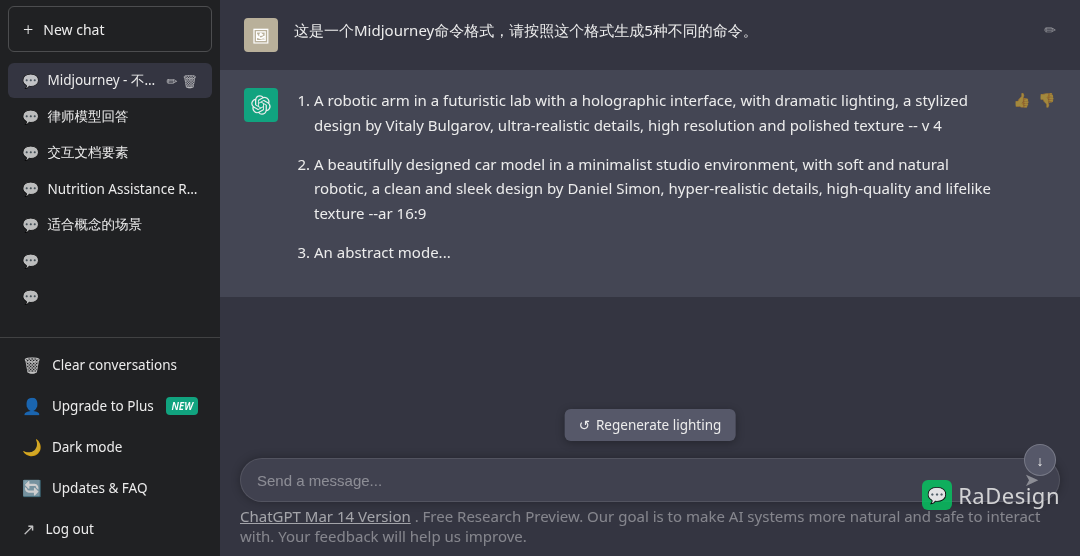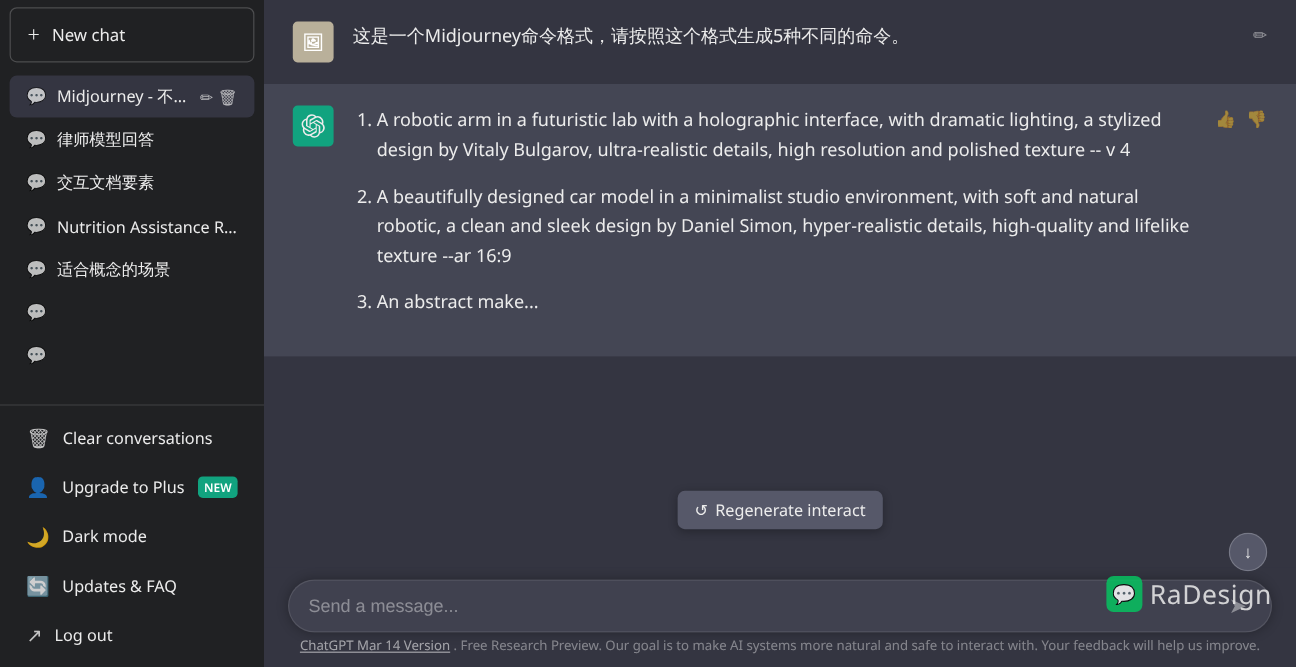--- a/index.html
+++ b/index.html
@@ -101,20 +101,21 @@
     }
     .sidebar-bottom-item .icon { font-size: 16px; opacity: 0.8; }
     .new-badge {
       background: #11a37f;
       color: white;
       font-size: 10px;
       padding: 2px 5px;
       border-radius: 4px;
       font-weight: 600;
       margin-left: auto;
+      font-style: italic;
     }
     
     .main-content {
       flex: 1;
       display: flex;
       flex-direction: column;
       background: #343541;
       overflow: hidden;
       position: relative;
     }
@@ -243,22 +244,22 @@
     .input-box input::placeholder { color: rgba(255,255,255,0.4); }
     .send-btn {
       background: none;
       border: none;
       cursor: pointer;
       color: rgba(255,255,255,0.4);
       font-size: 18px;
       padding: 0 4px;
     }
     .footer-text {
-      text-align: center;
-      font-size: 11px;
+      text-align: left;
+      font-size: 15px;
       color: rgba(255,255,255,0.4);
       padding: 4px 0 4px;
     }
     .footer-text a {
       color: rgba(255,255,255,0.55);
       text-decoration: underline;
     }
     
     .watermark {
       position: absolute;
@@ -374,33 +375,33 @@
       <div class="message-row assistant-row">
         <div class="avatar gpt-avatar">
           <svg width="20" height="20" viewBox="0 0 41 41" fill="none" xmlns="http://www.w3.org/2000/svg">
             <path d="M37.532 16.87a9.963 9.963 0 00-.856-8.184 10.078 10.078 0 00-10.855-4.835 9.964 9.964 0 00-7.505-3.348 10.079 10.079 0 00-9.612 6.977 9.967 9.967 0 00-6.664 4.834 10.08 10.08 0 001.24 11.817 9.965 9.965 0 00.856 8.185 10.079 10.079 0 0010.855 4.835 9.965 9.965 0 007.504 3.348 10.078 10.078 0 009.617-6.981 9.967 9.967 0 006.663-4.834 10.079 10.079 0 00-1.243-11.814zM22.498 37.886a7.474 7.474 0 01-4.799-1.735c.061-.033.168-.091.237-.134l7.964-4.6a1.294 1.294 0 00.655-1.134V19.054l3.366 1.944a.12.12 0 01.066.092v9.299a7.505 7.505 0 01-7.49 7.496zM6.392 31.006a7.471 7.471 0 01-.894-5.023c.06.036.162.099.237.141l7.964 4.6a1.297 1.297 0 001.308 0l9.724-5.614v3.888a.12.12 0 01-.048.103l-8.051 4.649a7.504 7.504 0 01-10.24-2.744zM4.297 13.62A7.469 7.469 0 018.2 10.333c0 .068-.004.19-.004.274v9.201a1.294 1.294 0 00.654 1.132l9.723 5.614-3.366 1.944a.12.12 0 01-.114.012L7.044 23.86a7.504 7.504 0 01-2.747-10.24zm27.658 6.437l-9.724-5.615 3.367-1.943a.121.121 0 01.114-.012l8.048 4.648a7.498 7.498 0 01-1.158 13.528v-9.476a1.293 1.293 0 00-.647-1.13zm3.35-5.043c-.059-.037-.162-.099-.236-.141l-7.965-4.6a1.298 1.298 0 00-1.308 0l-9.723 5.614v-3.888a.12.12 0 01.048-.103l8.05-4.645a7.497 7.497 0 0111.135 7.763zm-21.063 6.929l-3.367-1.944a.12.12 0 01-.065-.092v-9.299a7.497 7.497 0 0112.293-5.756 6.94 6.94 0 00-.236.134l-7.965 4.6a1.294 1.294 0 00-.654 1.132l-.006 11.225zm1.829-3.943l4.33-2.501 4.332 2.499v4.998l-4.331 2.5-4.331-2.5V18z" fill="currentColor"></path>
           </svg>
         </div>
         <div class="message-content">
           <ol>
             <li>A robotic arm in a futuristic lab with a holographic interface, with dramatic lighting, a stylized design by Vitaly Bulgarov, ultra-realistic details, high resolution and polished texture -- v 4</li>
             <li>A beautifully designed car model in a minimalist studio environment, with soft and natural robotic, a clean and sleek design by Daniel Simon, hyper-realistic details, high-quality and lifelike texture --ar 16:9</li>
-            <li>An abstract make...</li>
+            <li>An abstract mode...</li>
           </ol>
         </div>
         <div class="message-actions">
           <span class="msg-action-btn">👍</span>
           <span class="msg-action-btn">👎</span>
         </div>
       </div>
     </div>
 
     <div class="regenerate-tooltip">
       <span>↺</span>
-      <span>Regenerate interact</span>
+      <span>Regenerate lighting</span>
     </div>
 
     <div class="scroll-down-btn">
       <span>↓</span>
     </div>
 
     <div class="input-area">
       <div class="input-box">
         <input type="text" placeholder="Send a message..." style="">
         <button class="send-btn">➤</button>

